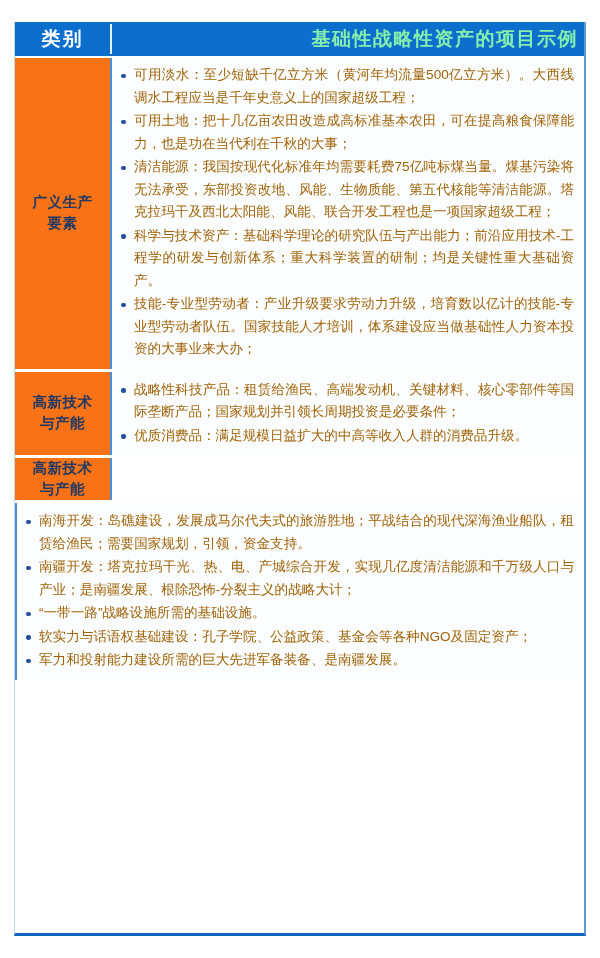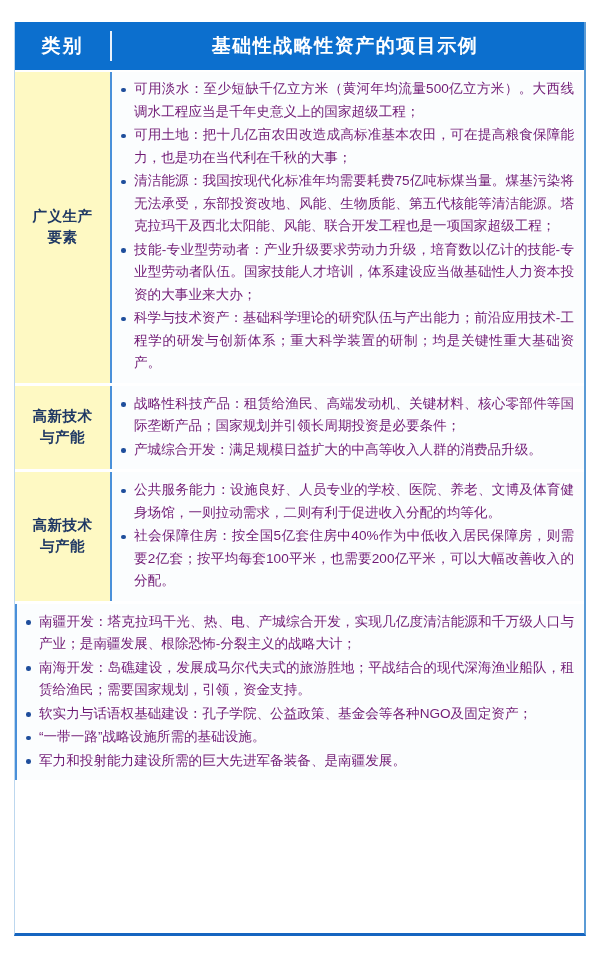--- a/index.html
+++ b/index.html
@@ -24,43 +24,43 @@
     box-sizing: border-box;
     border-left: 1px solid #bdd7ee;
     border-right: 2px solid #5b9bd5;
     border-bottom: 3px solid #1565c0;
     background: #ffffff;
   }
 
   
   .thead {
     display: flex;
-    height: 48px;
+    height: 34px;
     background: #0c6fce;
     align-items: center;
   }
   .th-cat {
     width: 95px;
     flex: 0 0 95px;
     text-align: center;
     color: #ffffff;
     font-size: 19px;
     font-weight: bold;
     letter-spacing: 2px;
   }
   .th-div {
     width: 2px;
     flex: 0 0 2px;
     height: 30px;
     background: #e8f1fb;
   }
   .th-title {
     flex: 1 1 auto;
-    text-align: center;
-    color: #ffffff;
+    text-align: right;
+    color: #86efac;
     font-size: 19px;
     font-weight: bold;
     letter-spacing: 1.5px;
     padding-right: 6px;
   }
 
   
   .tbody {
     display: block;
   }
@@ -68,21 +68,21 @@
     display: flex;
     align-items: stretch;
     border-top: 3px solid #ffffff;
   }
   .trow:first-child {
     border-top: 2px solid #ffffff;
   }
   .td-label {
     width: 95px;
     flex: 0 0 95px;
-    background: #fef9c3;
+    background: #f97316;
     color: #1f3864;
     font-size: 14.5px;
     font-weight: bold;
     line-height: 21px;
     display: flex;
     align-items: center;
     justify-content: center;
     text-align: center;
     letter-spacing: 0.5px;
   }
@@ -100,21 +100,21 @@
 
   ul.bullets {
     list-style: none;
     margin: 0;
     padding: 0;
   }
   ul.bullets > li {
     position: relative;
     padding-left: 16px;
     margin: 0 0 1px 0;
-    color: #701a75;
+    color: #a16207;
     font-size: 13.6px;
     line-height: 22.5px;
     text-align: justify;
     text-justify: inter-ideograph;
   }
   ul.bullets > li::before {
     content: "";
     position: absolute;
     left: 3px;
     top: 9.5px;
@@ -140,52 +140,46 @@
 
   <div class="tbody">
       <div class="trow row-0">
         <div class="td-label">广义生产<br>要素</div>
         <div class="td-divider"></div>
         <div class="td-content">
           <ul class="bullets">
             <li>可用淡水：至少短缺千亿立方米（黄河年均流量500亿立方米）。大西线调水工程应当是千年史意义上的国家超级工程；</li>
             <li>可用土地：把十几亿亩农田改造成高标准基本农田，可在提高粮食保障能力，也是功在当代利在千秋的大事；</li>
             <li>清洁能源：我国按现代化标准年均需要耗费75亿吨标煤当量。煤基污染将无法承受，东部投资改地、风能、生物质能、第五代核能等清洁能源。塔克拉玛干及西北太阳能、风能、联合开发工程也是一项国家超级工程；</li>
+            <li>科学与技术资产：基础科学理论的研究队伍与产出能力；前沿应用技术-工程学的研发与创新体系；重大科学装置的研制；均是关键性重大基础资产。</li>
             <li>技能-专业型劳动者：产业升级要求劳动力升级，培育数以亿计的技能-专业型劳动者队伍。国家技能人才培训，体系建设应当做基础性人力资本投资的大事业来大办；</li>
-            <li>科学与技术资产：基础科学理论的研究队伍与产出能力；前沿应用技术-工程学的研发与创新体系；重大科学装置的研制；均是关键性重大基础资产。</li>
           </ul>
         </div>
       </div>
       <div class="trow row-1">
         <div class="td-label">高新技术<br>与产能</div>
         <div class="td-divider"></div>
         <div class="td-content">
           <ul class="bullets">
             <li>战略性科技产品：租赁给渔民、高端发动机、关键材料、核心零部件等国际垄断产品；国家规划并引领长周期投资是必要条件；</li>
-            <li>产城综合开发：满足规模日益扩大的中高等收入人群的消费品升级。</li>
+            <li>优质消费品：满足规模日益扩大的中高等收入人群的消费品升级。</li>
           </ul>
         </div>
       </div>
       <div class="trow row-2">
         <div class="td-label">高新技术<br>与产能</div>
         <div class="td-divider"></div>
-        <div class="td-content">
-          <ul class="bullets">
-            <li>公共服务能力：设施良好、人员专业的学校、医院、养老、文博及体育健身场馆，一则拉动需求，二则有利于促进收入分配的均等化。</li>
-            <li>社会保障住房：按全国5亿套住房中40%作为中低收入居民保障房，则需要2亿套；按平均每套100平米，也需要200亿平米，可以大幅改善收入的分配。</li>
-          </ul>
-        </div>
       </div>
       <div class="trow row-3">
         <div class="td-divider"></div>
         <div class="td-content">
           <ul class="bullets">
+            <li>南海开发：岛礁建设，发展成马尔代夫式的旅游胜地；平战结合的现代深海渔业船队，租赁给渔民；需要国家规划，引领，资金支持。</li>
             <li>南疆开发：塔克拉玛干光、热、电、产城综合开发，实现几亿度清洁能源和千万级人口与产业；是南疆发展、根除恐怖-分裂主义的战略大计；</li>
-            <li>南海开发：岛礁建设，发展成马尔代夫式的旅游胜地；平战结合的现代深海渔业船队，租赁给渔民；需要国家规划，引领，资金支持。</li>
+            <li>“一带一路”战略设施所需的基础设施。</li>
             <li>软实力与话语权基础建设：孔子学院、公益政策、基金会等各种NGO及固定资产；</li>
-            <li>“一带一路”战略设施所需的基础设施。</li>
             <li>军力和投射能力建设所需的巨大先进军备装备、是南疆发展。</li>
           </ul>
         </div>
       </div>
     </div>
 
 </div>
 
 </body></html>

